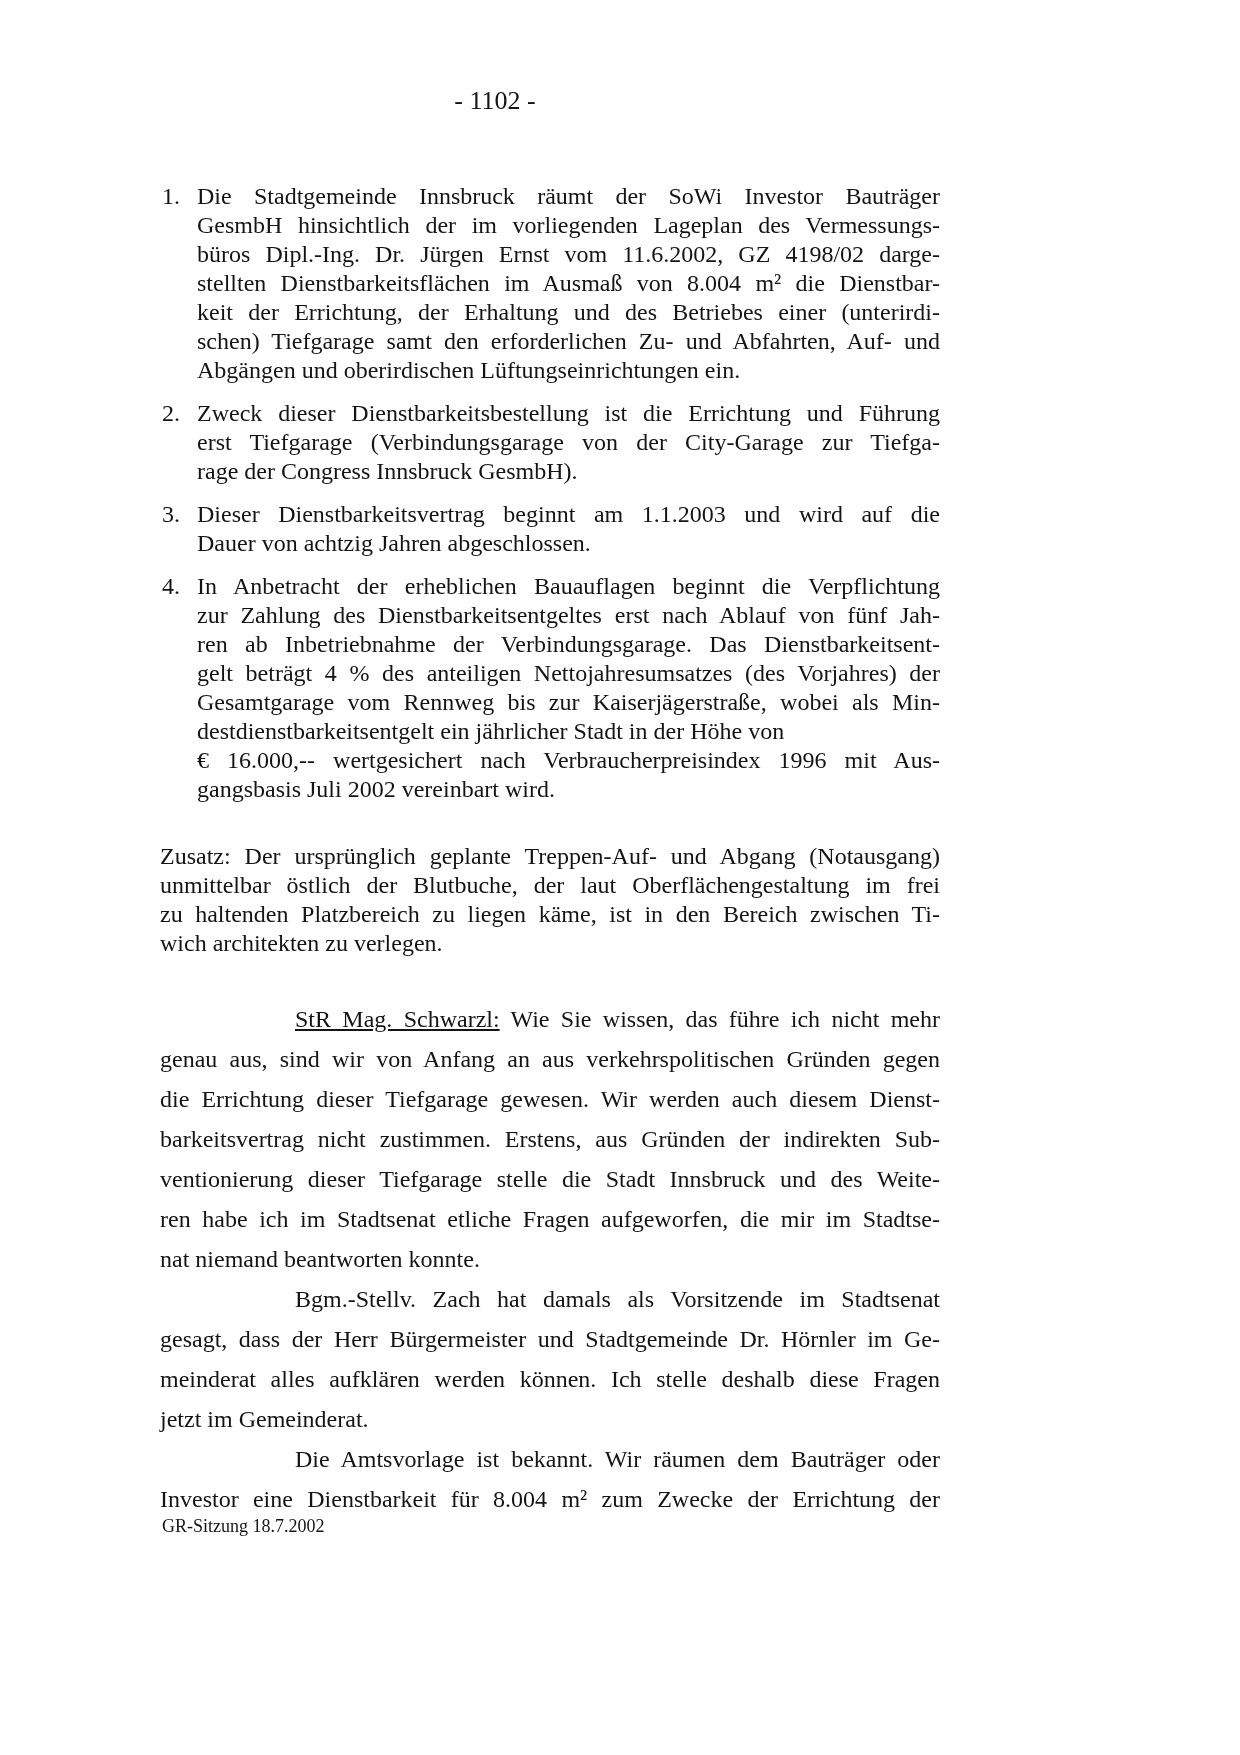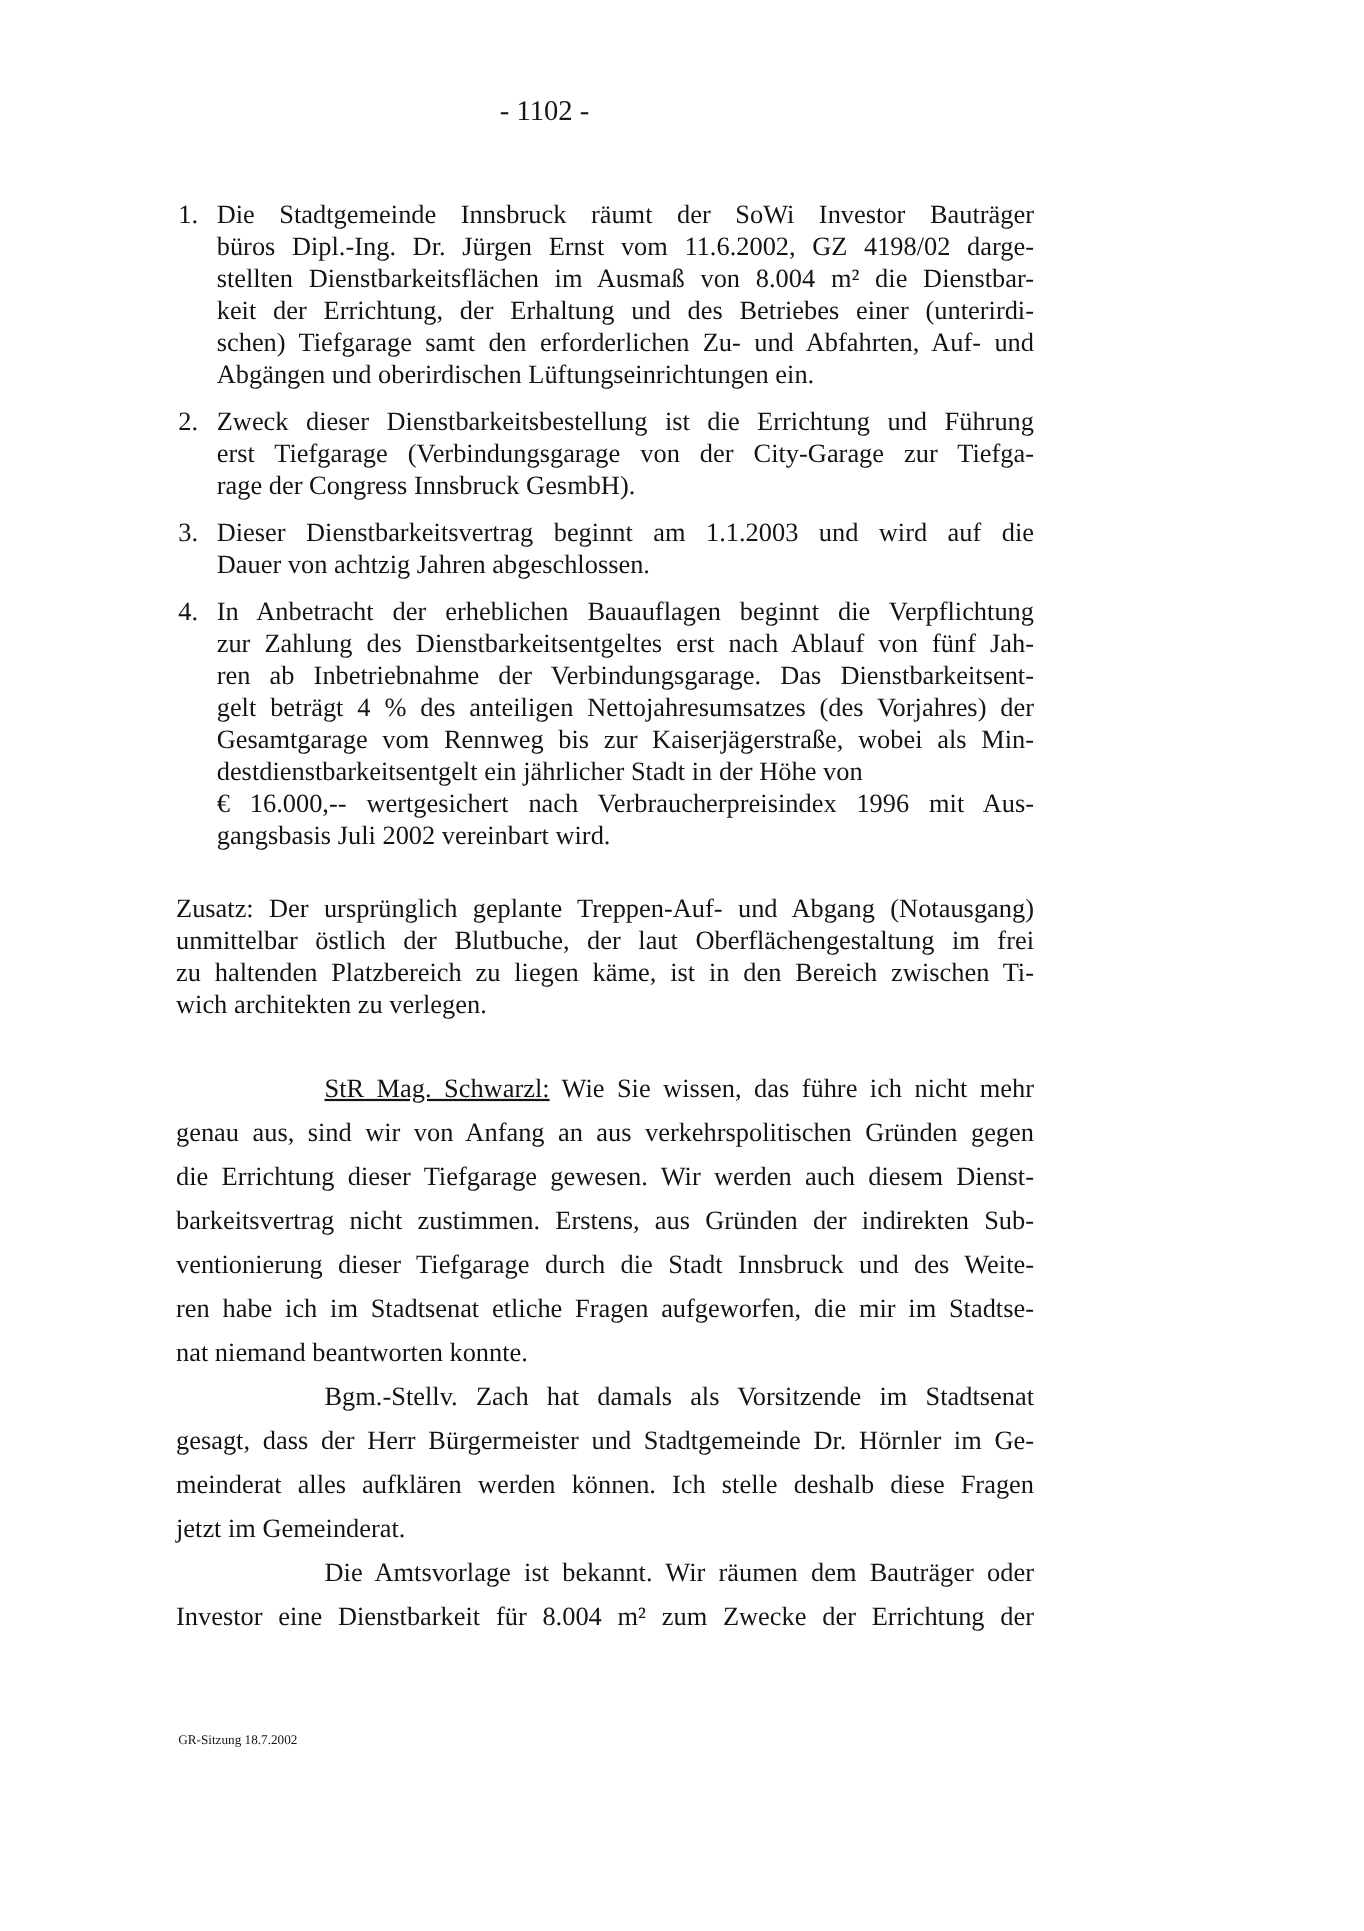--- a/index.html
+++ b/index.html
@@ -41,36 +41,37 @@
   .speech.first-block { margin-top: 41px; }
   .first-line {
     text-align: justify;
     text-align-last: justify;
     padding-left: 135px;
   }
   .speaker { text-decoration: underline; }
   .footer {
     position: absolute;
     left: 162px;
-    top: 1574px;
-    font-size: 12px;
+    top: 1516px;
+    font-size: 18px;
   }
 </style>
 </head>
 <body>
 
 <div class="page">
 
   <div class="page-number">- 1102 -</div>
 
   <div class="resolution">
     <div class="list-item">
       <span class="num">1.</span>
       <div>
           <div class="line j">Die Stadtgemeinde Innsbruck räumt der SoWi Investor Bauträger</div>
+          <div class="line j">GesmbH hinsichtlich der im vorliegenden Lageplan des Vermessungs-</div>
           <div class="line j">büros Dipl.-Ing. Dr. Jürgen Ernst vom 11.6.2002, GZ 4198/02 darge-</div>
           <div class="line j">stellten Dienstbarkeitsflächen im Ausmaß von 8.004 m² die Dienstbar-</div>
           <div class="line j">keit der Errichtung, der Erhaltung und des Betriebes einer (unterirdi-</div>
           <div class="line j">schen) Tiefgarage samt den erforderlichen Zu- und Abfahrten, Auf- und</div>
           <div class="line nj">Abgängen und oberirdischen Lüftungseinrichtungen ein.</div>
         </div>
     </div>
     <div class="list-item">
       <span class="num">2.</span>
       <div>
@@ -109,21 +110,21 @@
         <div class="line nj">wich architekten zu verlegen.</div>
       </div>
   </div>
 
   <div class="speech first-block">
     <div class="line first-line"><span class="speaker">StR Mag. Schwarzl:</span><span> Wie Sie wissen, das führe ich nicht mehr</span></div>
     <div>
         <div class="line j">genau aus, sind wir von Anfang an aus verkehrspolitischen Gründen gegen</div>
         <div class="line j">die Errichtung dieser Tiefgarage gewesen. Wir werden auch diesem Dienst-</div>
         <div class="line j">barkeitsvertrag nicht zustimmen. Erstens, aus Gründen der indirekten Sub-</div>
-        <div class="line j">ventionierung dieser Tiefgarage durch die Stadt Innsbruck und des Weite-</div>
+        <div class="line j">ventionierung dieser Tiefgarage stelle die Stadt Innsbruck und des Weite-</div>
         <div class="line j">ren habe ich im Stadtsenat etliche Fragen aufgeworfen, die mir im Stadtse-</div>
         <div class="line nj">nat niemand beantworten konnte.</div>
       </div>
   </div>
 
   <div class="speech">
     <div class="line first-line">Bgm.-Stellv. Zach hat damals als Vorsitzende im Stadtsenat</div>
     <div>
         <div class="line j">gesagt, dass der Herr Bürgermeister und Stadtgemeinde Dr. Hörnler im Ge-</div>
         <div class="line j">meinderat alles aufklären werden können. Ich stelle deshalb diese Fragen</div>

